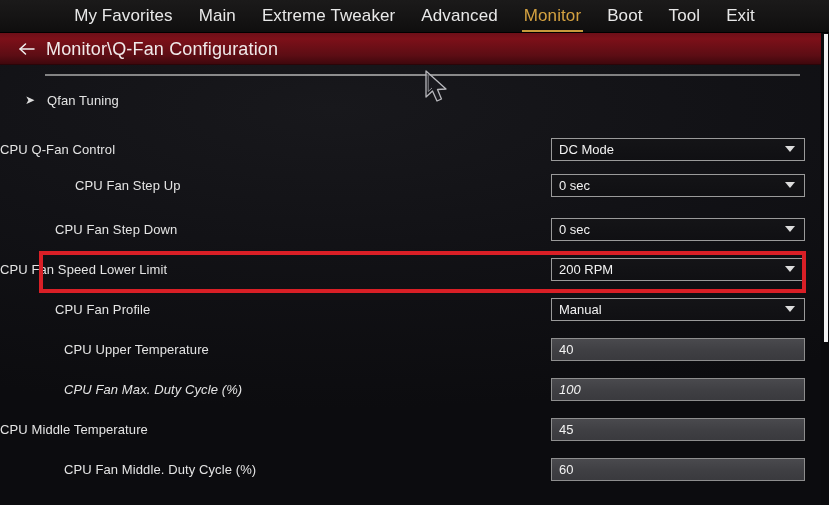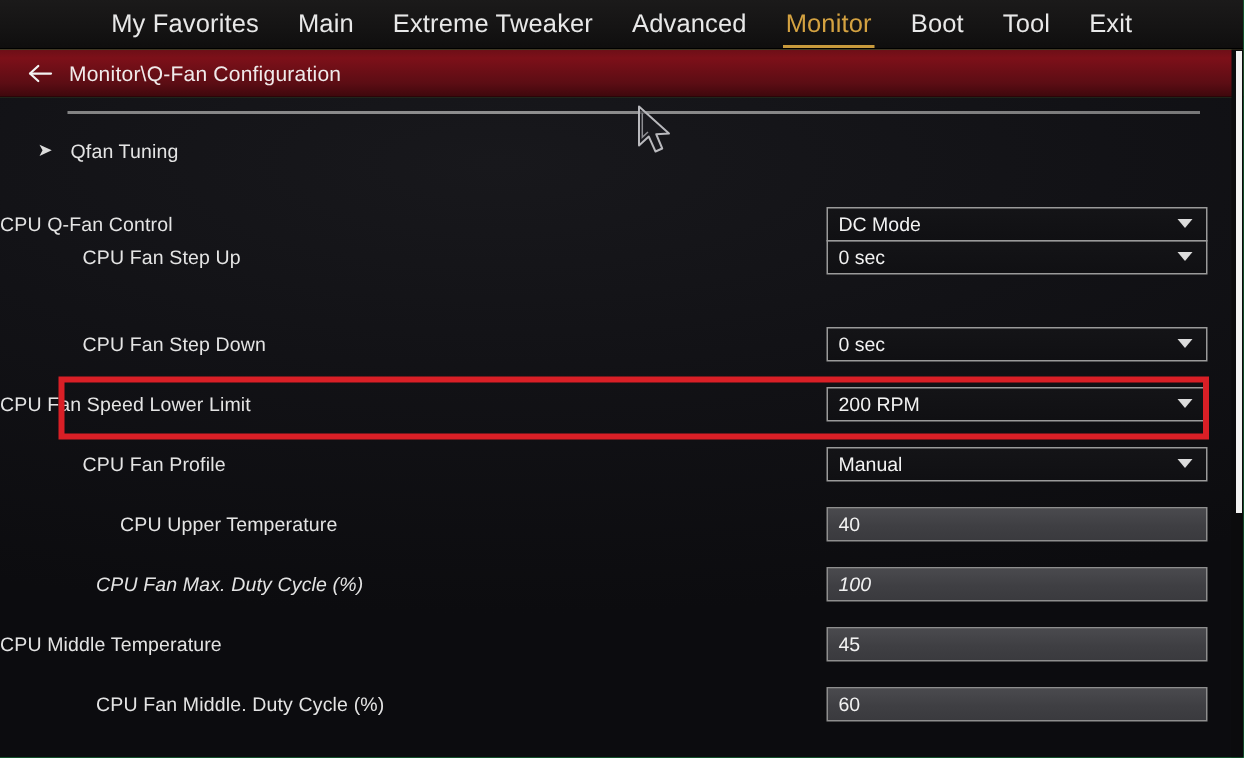--- a/index.html
+++ b/index.html
@@ -9,21 +9,21 @@
     height: 505px;
     overflow: hidden;
     background: #0a0a0c;
     font-family: "Liberation Sans", sans-serif;
   }
 
   #screen {
     position: relative;
     width: 829px;
     height: 505px;
-    background: #22c55e;
+    background: #5eead4;
     overflow: hidden;
   }
 
   
   .menubar {
     position: absolute;
     left: 0; top: 0;
     width: 829px; height: 33px;
     background: linear-gradient(180deg, #1b1a1a 0%, #151414 55%, #0f0e0e 100%);
     display: flex;
@@ -67,21 +67,21 @@
   }
   .back-arrow {
     width: 18px; height: 16px;
     display: inline-block;
     position: relative;
     flex: 0 0 auto;
   }
   .back-arrow svg { display: block; }
   .breadcrumb-text {
     color: #f0eaea;
-    font-size: 14px;
+    font-size: 18px;
     letter-spacing: .15px;
   }
 
   
   .content {
     position: absolute;
     left: 0; top: 65px;
     width: 829px; height: 440px;
     background:
       radial-gradient(900px 300px at 40% 10%, #18181c 0%, #121216 45%, #0c0c0f 100%);
@@ -221,21 +221,21 @@
     </div>
 
     <div class="row" style="top:67px;">
       <span class="row-label" style="">CPU Q-Fan Control</span>
       <span class="control dropdown">
         <span>DC Mode</span>
         <span class="caret"></span>
       </span>
     </div>
 
-    <div class="row" style="top:89px;">
+    <div class="row" style="top:103px;padding-left:20px;">
       <span class="row-label" style="margin-left:55px;">CPU Fan Step Up</span>
       <span class="control dropdown">
         <span>0 sec</span>
         <span class="caret"></span>
       </span>
     </div>
 
     <div class="row" style="top:147px;">
       <span class="row-label" style="margin-left:55px;">CPU Fan Step Down</span>
       <span class="control dropdown">
@@ -254,21 +254,21 @@
 
     <div class="row" style="top:227px;">
       <span class="row-label" style="margin-left:55px;">CPU Fan Profile</span>
       <span class="control dropdown">
         <span>Manual</span>
         <span class="caret"></span>
       </span>
     </div>
 
     <div class="row" style="top:267px;">
-      <span class="row-label" style="margin-left:80px;">CPU Upper Temperature</span>
+      <span class="row-label" style="margin-left:64px;">CPU Upper Temperature</span>
       <span class="control field">
         <span>40</span>
       </span>
     </div>
 
     <div class="row" style="top:307px;font-style:italic;">
       <span class="row-label" style="margin-left:64px;">CPU Fan Max. Duty Cycle (%)</span>
       <span class="control field">
         <span>100</span>
       </span>

